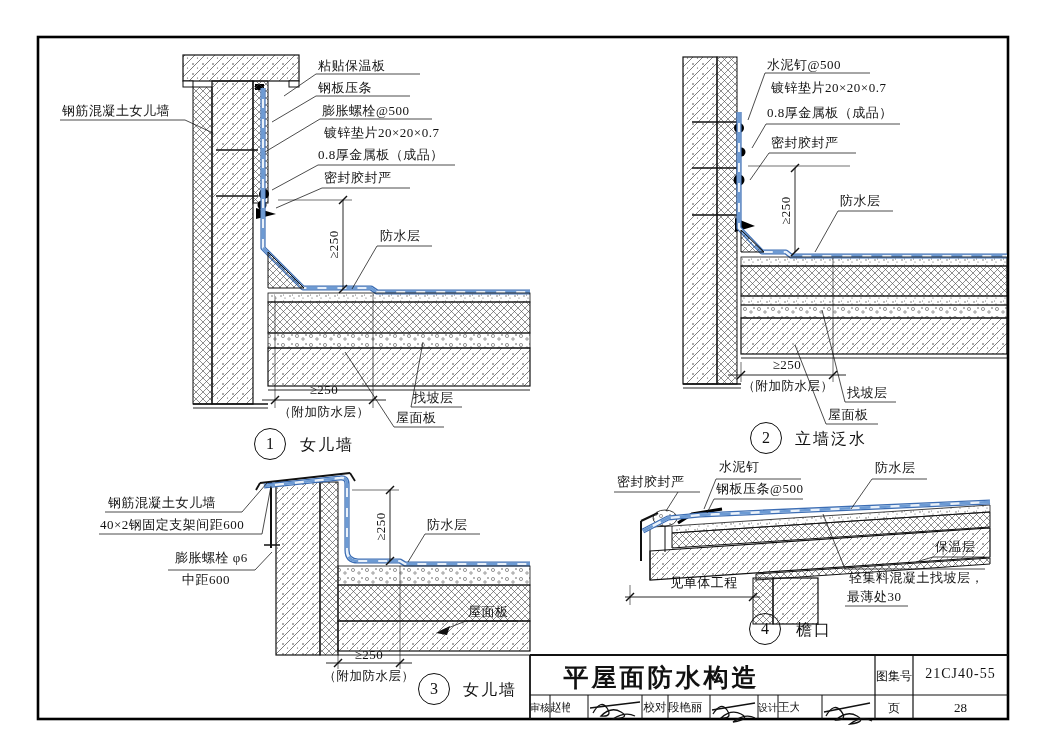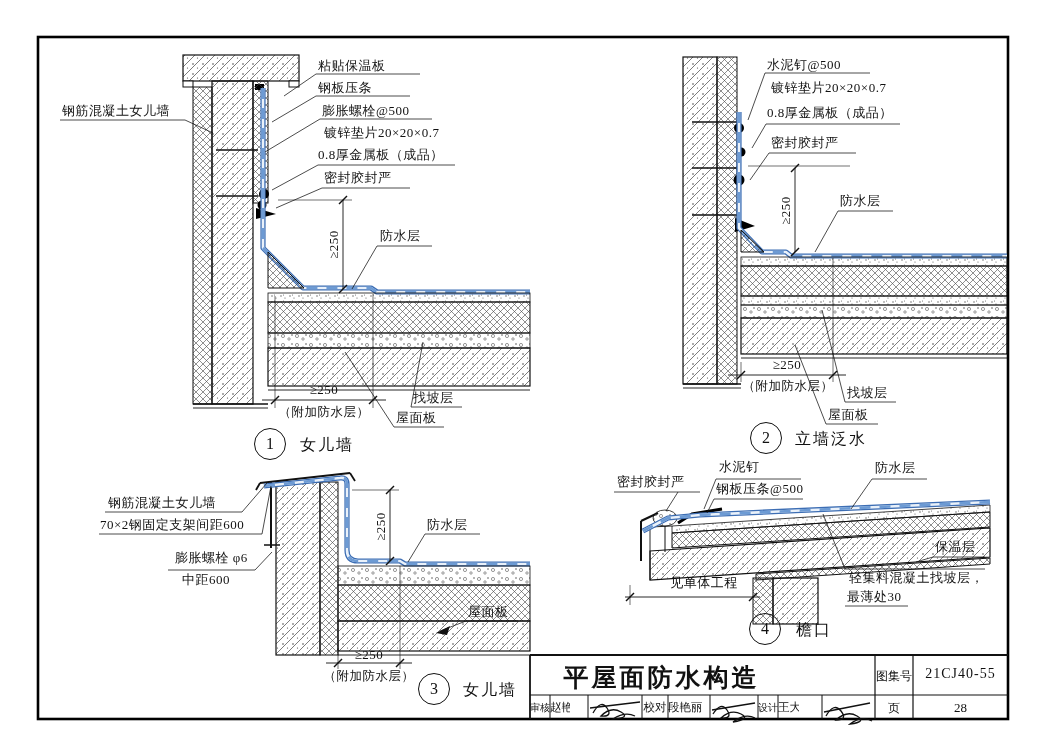--- a/index.html
+++ b/index.html
@@ -260,21 +260,21 @@
 <div class="lbl" style="left:840px;top:194px">防水层</div>
 <div class="lbl vdim" style="left:754px;top:203px">≥250</div>
 <div class="lbl ctr" style="left:741px;top:358px;width:92px">≥250</div>
 <div class="lbl ctr" style="left:723px;top:379px;width:130px;font-size:12.5px">（附加防水层）</div>
 <div class="lbl" style="left:847px;top:386px">找坡层</div>
 <div class="lbl" style="left:828px;top:408px">屋面板</div>
 <div class="circ" style="left:750px;top:422px">2</div>
 <div class="detname" style="left:795px;top:429px">立墙泛水</div>
 
 <div class="lbl" style="left:108px;top:496px">钢筋混凝土女儿墙</div>
-<div class="lbl" style="left:100px;top:518px">70×2钢固定支架间距600</div>
+<div class="lbl" style="left:100px;top:518px">40×2钢固定支架间距600</div>
 <div class="lbl" style="left:175px;top:551px">膨胀螺栓 φ6</div>
 <div class="lbl" style="left:182px;top:573px">中距600</div>
 <div class="lbl" style="left:427px;top:518px">防水层</div>
 <div class="lbl" style="left:468px;top:605px">屋面板</div>
 <div class="lbl vdim" style="left:349px;top:519px">≥250</div>
 <div class="lbl ctr" style="left:333px;top:648px;width:72px">≥250</div>
 <div class="lbl ctr" style="left:303px;top:669px;width:132px;font-size:12.5px">（附加防水层）</div>
 <div class="circ" style="left:418px;top:673px">3</div>
 <div class="detname" style="left:463px;top:680px">女儿墙</div>
 

